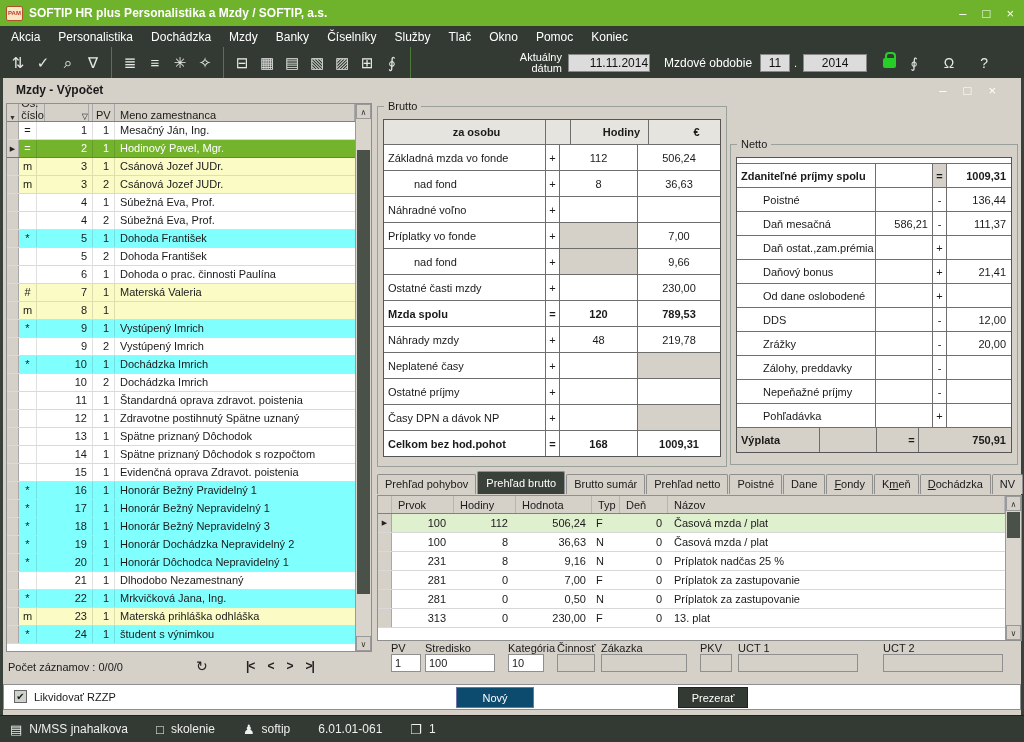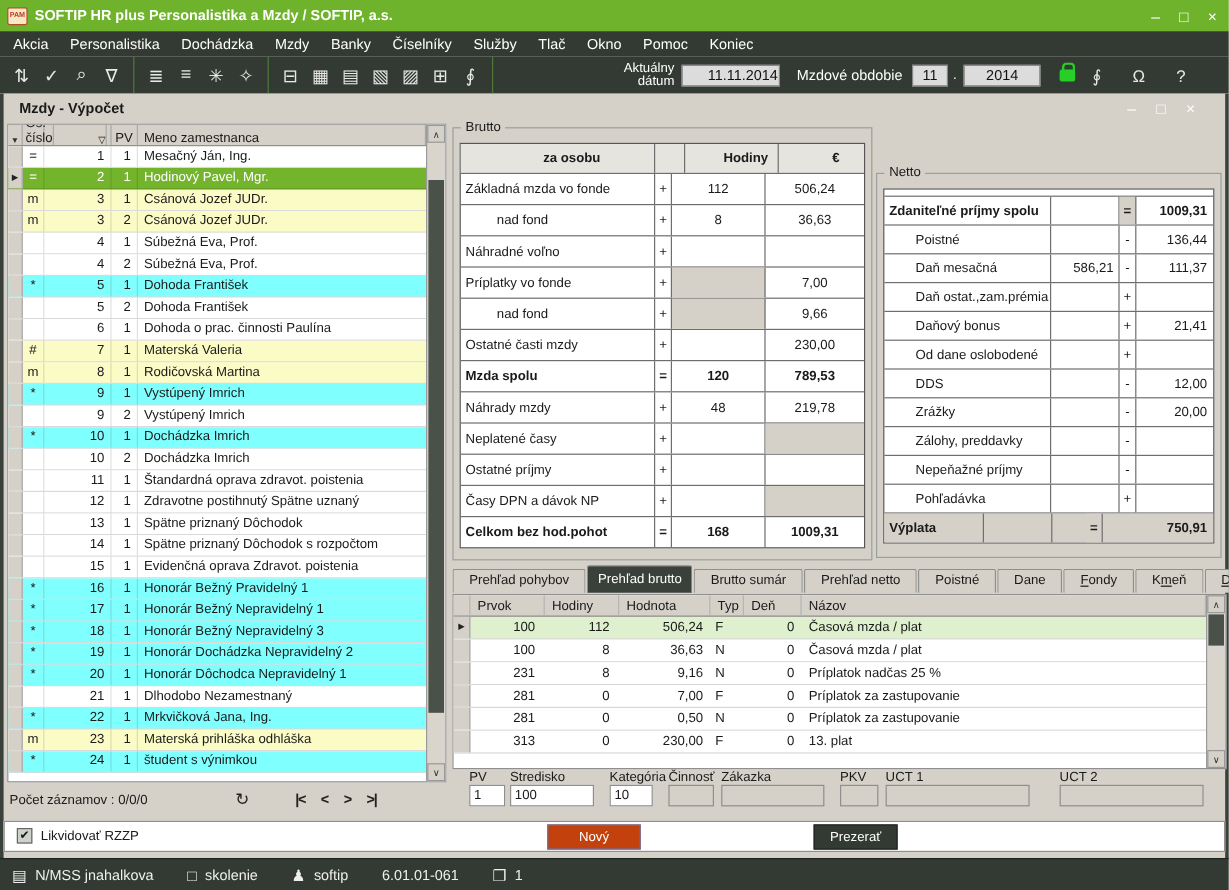--- a/index.html
+++ b/index.html
@@ -112,21 +112,21 @@
   .nrow.total { background:#D5D1C8; }
   .nrow span { display:flex; align-items:center; }
   .n-label { flex:1; padding-left:4px; }
   .n-label.ind { padding-left:26px; }
   .n-mid { width:58px; justify-content:flex-end; padding-right:4px; border-left:1px solid #6E6E6E; border-right:1px solid #6E6E6E; }
   .n-sign { width:14px; justify-content:center; border-right:1px solid #6E6E6E; }
   .n-val { width:64px; justify-content:flex-end; padding-right:5px; }
 
   
   .tabstrip { position:absolute; left:377px; top:393px; width:647px; height:23px; display:flex; align-items:flex-end; }
-  .tab { padding:3px 13px 4px; background:#D5D1C8; border:1px solid #8F8F8F; border-bottom:none;
+  .tab { padding:3px 7px 4px; background:#D5D1C8; border:1px solid #8F8F8F; border-bottom:none;
          margin-right:1px; border-radius:2px 2px 0 0; white-space:nowrap; }
   .tab.active { background:#39413A; color:#fff; padding:5px 8px; }
 
   
   .dgrid { position:absolute; left:377px; top:417px; width:645px; height:146px; background:#fff; border:1px solid #8F8F8F; }
   .dbody { position:absolute; left:0; top:0; right:16px; bottom:0; overflow:hidden; }
   .dheader { display:flex; height:18px; background:#D5D1C8; border-bottom:1px solid #808080; align-items:center; }
   .dheader span { height:100%; display:flex; align-items:center; padding-left:6px; border-right:1px solid #B5B5B5; }
   .dh-sel { width:14px; padding-left:0; }
   .dh-prvok { width:62px; } .dh-hodiny { width:62px; } .dh-hodnota { width:76px; }
@@ -148,21 +148,21 @@
   .f-input { position:absolute; top:12px; height:18px; background:#fff; border:1px solid #8F8F8F;
              display:flex; align-items:center; padding-left:3px; }
   .f-input.disabled { background:#D5D1C8; }
 
   
   .bottom-strip { position:absolute; left:3px; right:3px; top:606px; height:26px; background:#fff; border:1px solid #8F8F8F; }
   .cbx-wrap { position:absolute; left:10px; top:5px; display:flex; align-items:center; gap:7px; }
   .cbx { width:13px; height:13px; background:#CDD2CB; border:1px solid #666; font-size:10px;
          line-height:12px; text-align:center; color:#1a1a1a; }
   .btn { position:absolute; top:2px; height:21px; display:flex; align-items:center; justify-content:center; font-size:11px; }
-  .btn-novy { left:452px; width:78px; background:#c2410c; color:#fff; border:1px solid #6D74A8; }
+  .btn-novy { left:452px; width:78px; background:#0c4a6e; color:#fff; border:1px solid #6D74A8; }
   .btn-prezerat { left:674px; width:70px; background:#323A33; color:#fff; border:1px solid #1E241E; }
 
   
   .statusbar { position:absolute; bottom:0; left:0; right:0; height:27px; background:#323A33; border-top:1px solid #1D231D;
                color:#EFEFEF; font-size:12px; display:flex; align-items:center; gap:28px; padding-left:10px; }
   .sb-item { display:flex; align-items:center; gap:7px; }
   .sb-icon { font-size:13px; }
 </style>
 </head>
 <body>
@@ -325,21 +325,20 @@
               <span class="c-flag">#</span>
               <span class="c-num">7</span>
               <span class="c-pv">1</span>
               <span class="c-name">Materská Valeria</span>
             </div>
             <div class="erow yellow">
               <span class="c-sel"></span>
               <span class="c-flag">m</span>
               <span class="c-num">8</span>
               <span class="c-pv">1</span>
-              <span class="c-name">Rodičovská Martina</span>
             </div>
             <div class="erow cyan">
               <span class="c-sel"></span>
               <span class="c-flag">*</span>
               <span class="c-num">9</span>
               <span class="c-pv">1</span>
               <span class="c-name">Vystúpený Imrich</span>
             </div>
             <div class="erow white">
               <span class="c-sel"></span>

